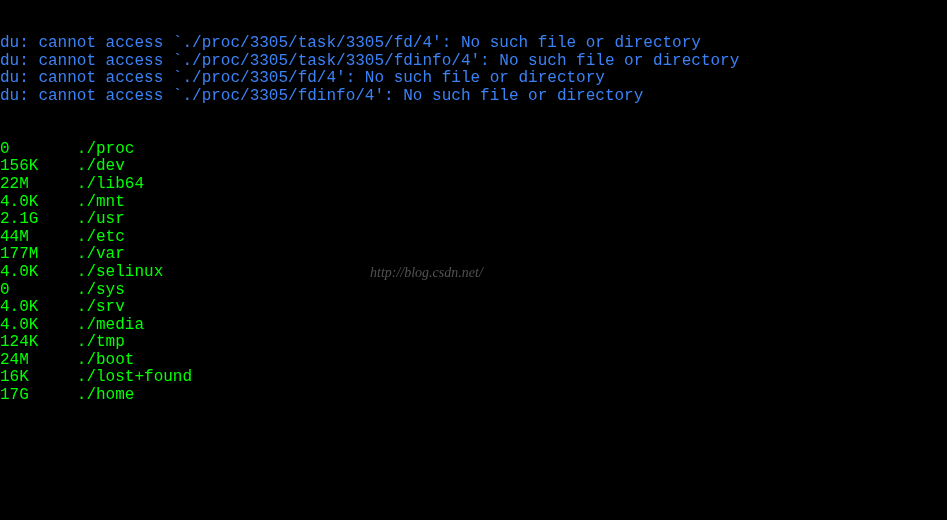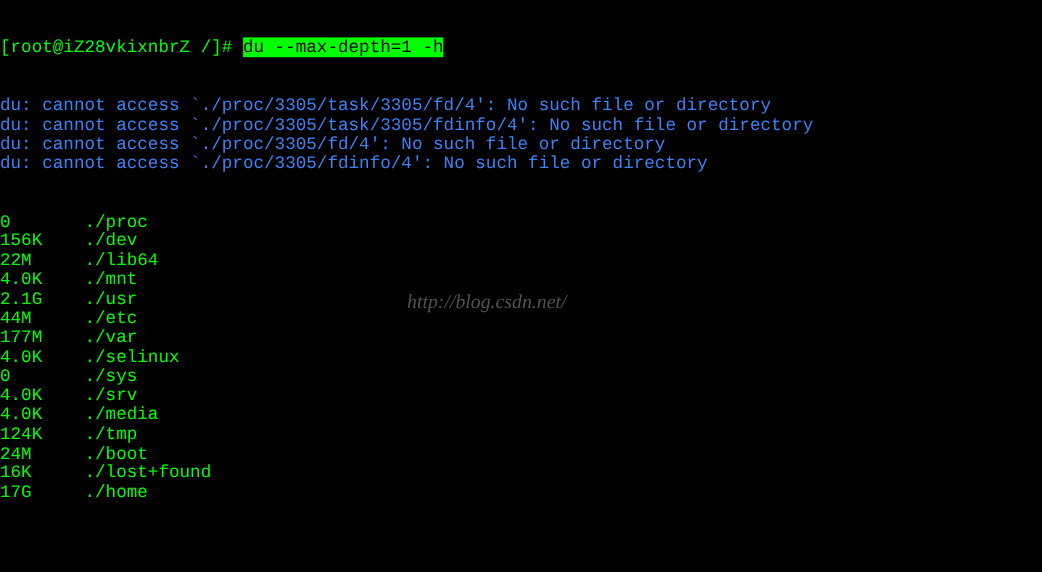--- a/index.html
+++ b/index.html
@@ -40,28 +40,27 @@
     .error-line {
       color: #3b82f6;
       white-space: pre;
     }
     .watermark {
       position: absolute;
       top: 265px;
       left: 370px;
       color: #888888;
       font-family: 'Times New Roman', serif;
-      font-size: 18px;
+      font-size: 14px;
       font-style: italic;
       pointer-events: none;
       opacity: 0.6;
     }
   </style>
 </head>
 <body>
 
 <div class="terminal">
-  <div class="prompt-line"><span class="prompt">[root@iZ28vkixnbrZ /]# </span><span class="command-highlight">du --max-depth=1 -h</span></div>
   <div id="errors-block"><div class="error-line">du: cannot access `./proc/3305/task/3305/fd/4': No such file or directory</div><div class="error-line">du: cannot access `./proc/3305/task/3305/fdinfo/4': No such file or directory</div><div class="error-line">du: cannot access `./proc/3305/fd/4': No such file or directory</div><div class="error-line">du: cannot access `./proc/3305/fdinfo/4': No such file or directory</div></div>
   <div id="entries-block2"><div class="output-line">0       ./proc</div><div class="output-line">156K    ./dev</div><div class="output-line">22M     ./lib64</div><div class="output-line">4.0K    ./mnt</div><div class="output-line">2.1G    ./usr</div><div class="output-line">44M     ./etc</div><div class="output-line">177M    ./var</div><div class="output-line">4.0K    ./selinux</div><div class="output-line">0       ./sys</div><div class="output-line">4.0K    ./srv</div><div class="output-line">4.0K    ./media</div><div class="output-line">124K    ./tmp</div><div class="output-line">24M     ./boot</div><div class="output-line">16K     ./lost+found</div><div class="output-line">17G     ./home</div></div>
 </div>
 
 <div class="watermark">http://blog.csdn.net/</div>
 
 </body></html>

